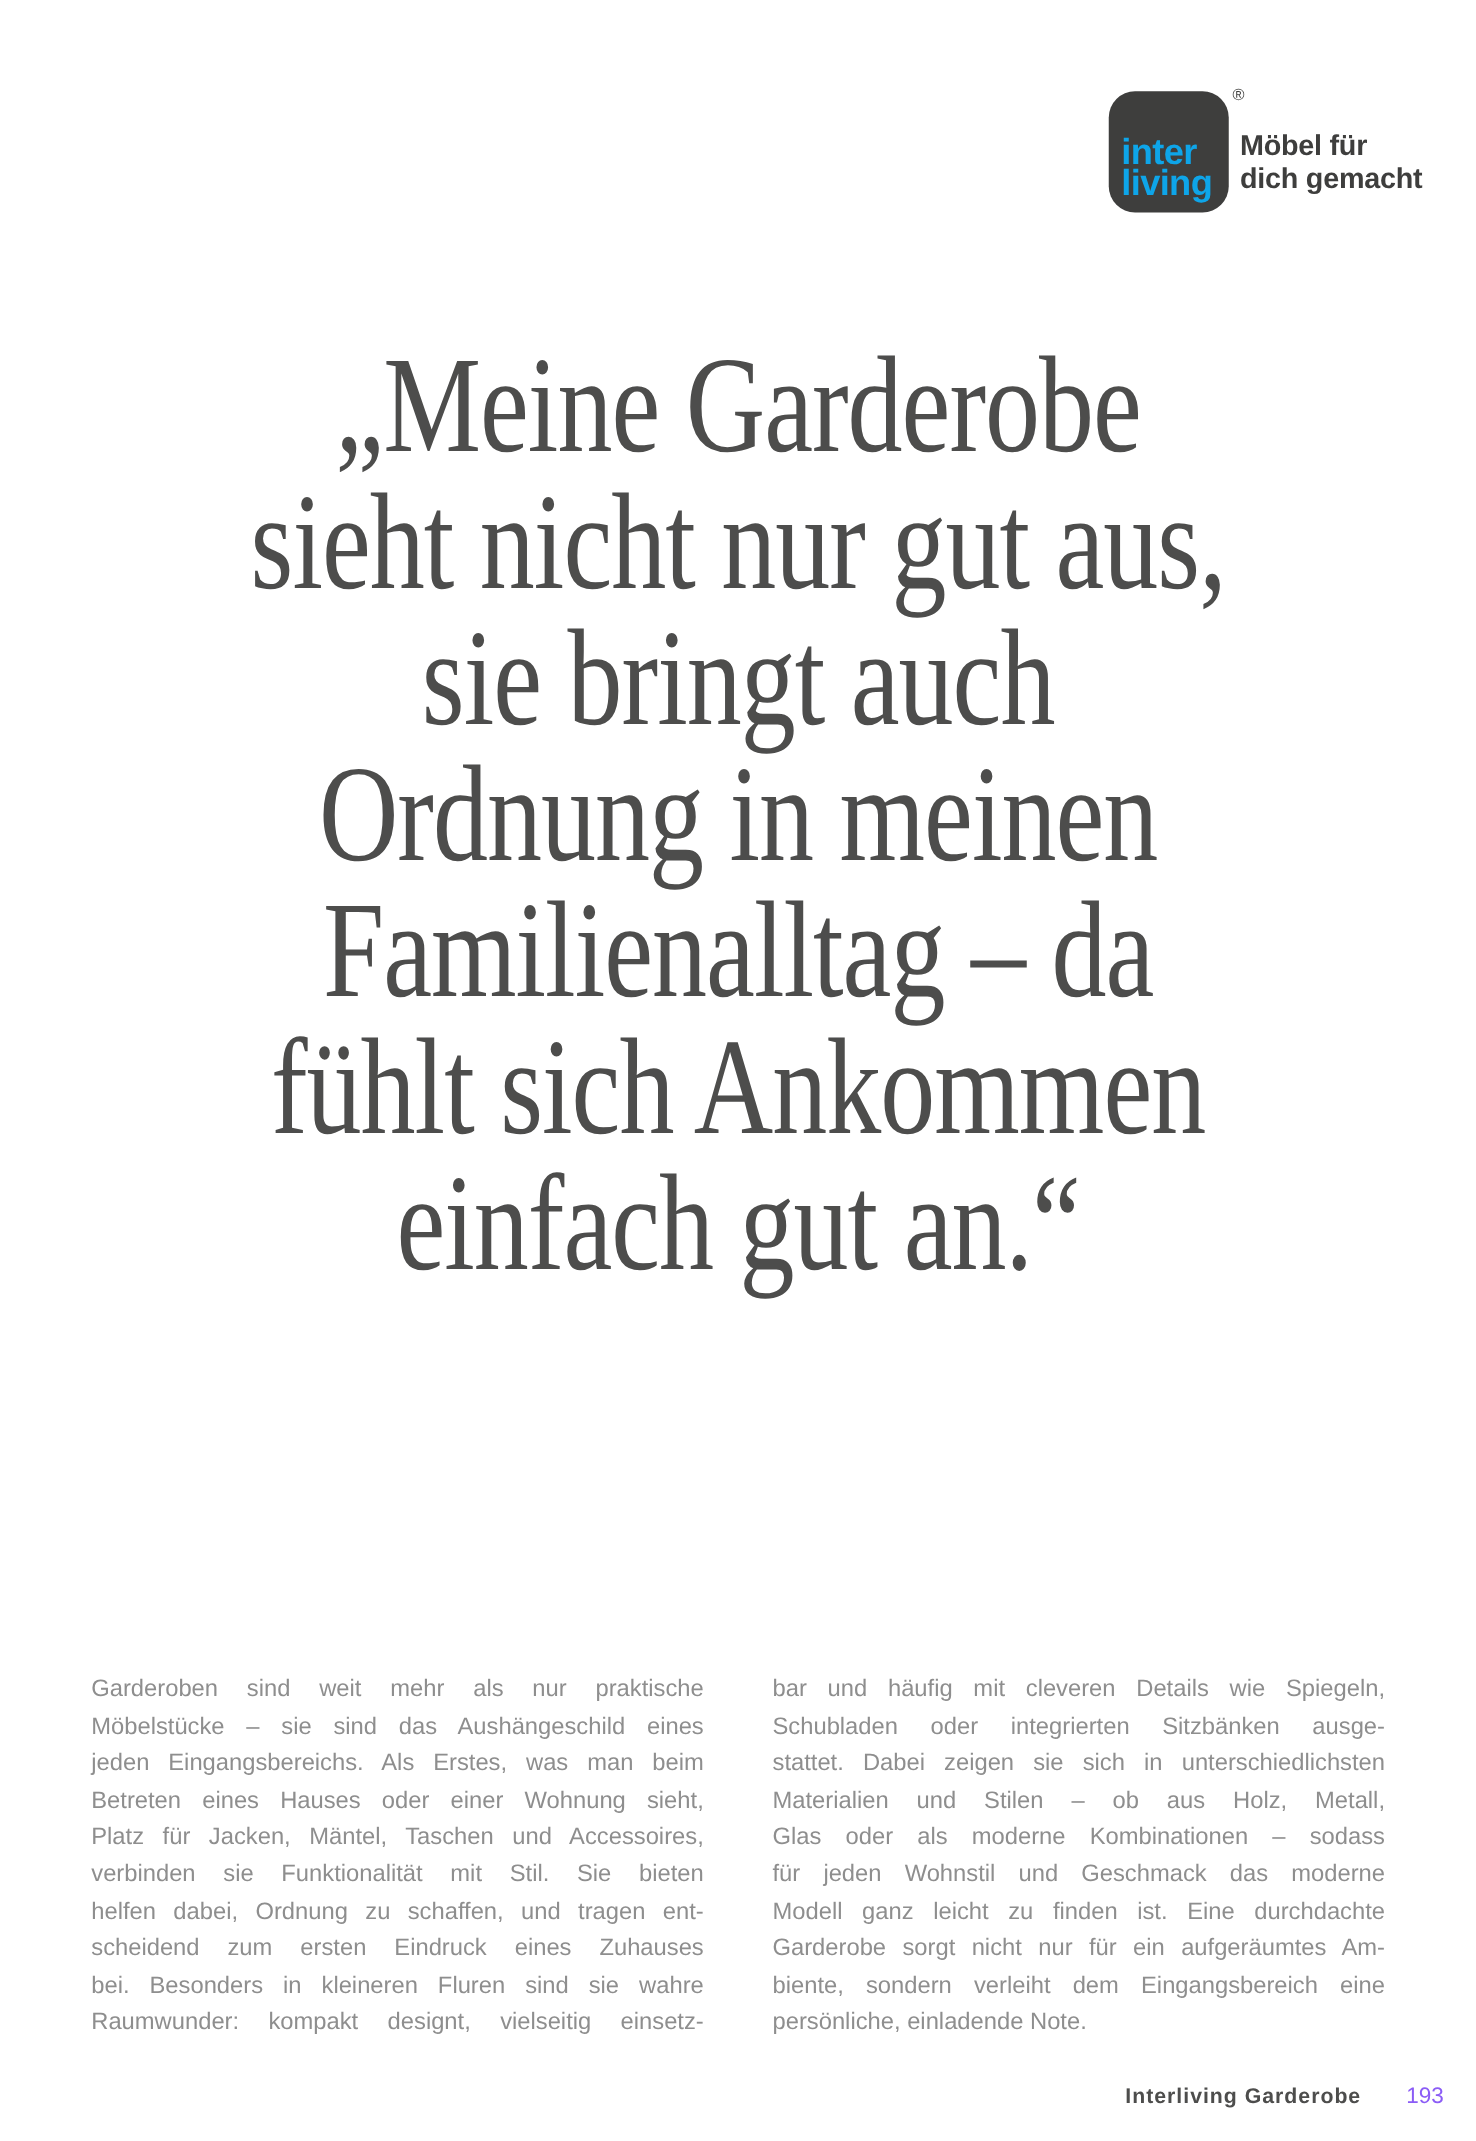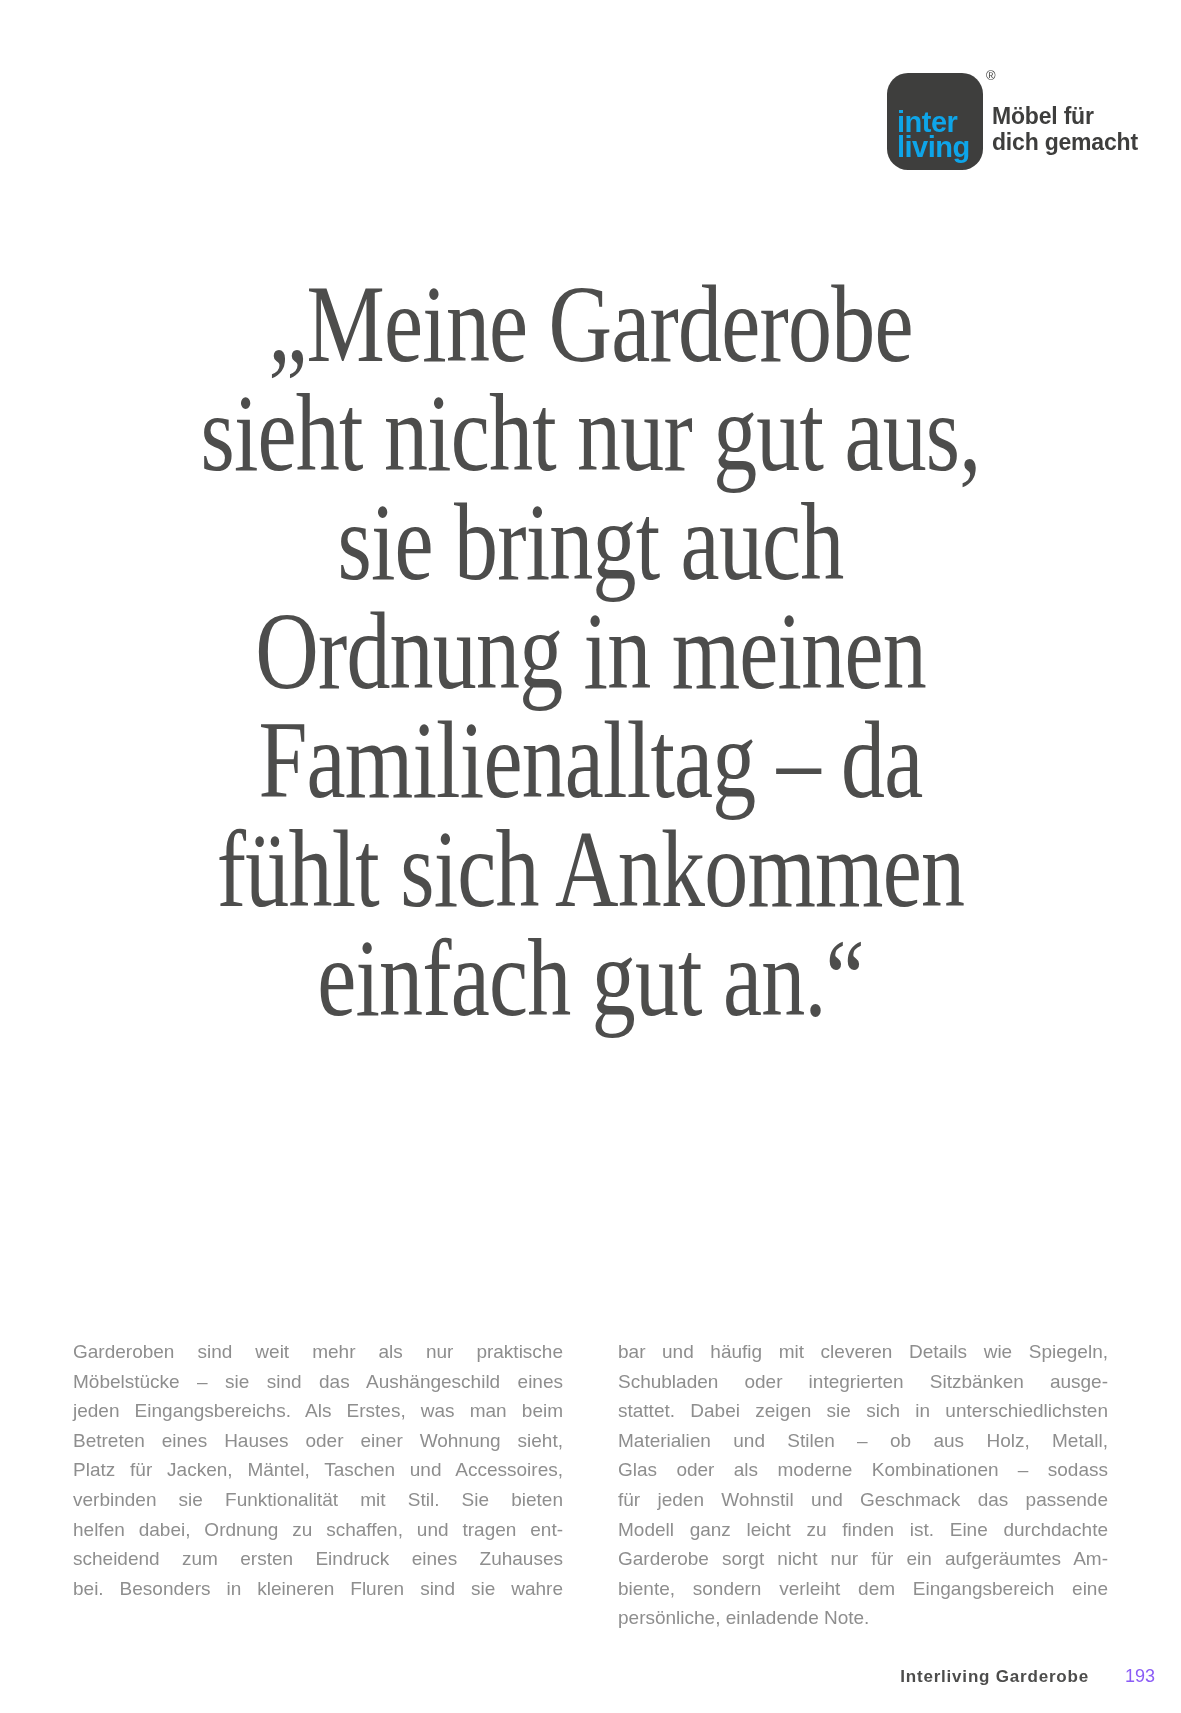--- a/index.html
+++ b/index.html
@@ -157,28 +157,29 @@
     <div class="col col-left">
         <div class="body-line">Garderoben sind weit mehr als nur praktische</div>
         <div class="body-line">Möbelstücke – sie sind das Aushängeschild eines</div>
         <div class="body-line">jeden Eingangsbereichs. Als Erstes, was man beim</div>
         <div class="body-line">Betreten eines Hauses oder einer Wohnung sieht,</div>
         <div class="body-line">Platz für Jacken, Mäntel, Taschen und Accessoires,</div>
         <div class="body-line">verbinden sie Funktionalität mit Stil. Sie bieten</div>
         <div class="body-line">helfen dabei, Ordnung zu schaffen, und tragen ent-</div>
         <div class="body-line">scheidend zum ersten Eindruck eines Zuhauses</div>
         <div class="body-line">bei. Besonders in kleineren Fluren sind sie wahre</div>
+        <div class="body-line">Raumwunder: kompakt designt, vielseitig einsetz-</div>
       </div>
     <div class="col col-right">
         <div class="body-line">bar und häufig mit cleveren Details wie Spiegeln,</div>
         <div class="body-line">Schubladen oder integrierten Sitzbänken ausge-</div>
         <div class="body-line">stattet. Dabei zeigen sie sich in unterschiedlichsten</div>
         <div class="body-line">Materialien und Stilen – ob aus Holz, Metall,</div>
         <div class="body-line">Glas oder als moderne Kombinationen – sodass</div>
-        <div class="body-line">für jeden Wohnstil und Geschmack das passende</div>
+        <div class="body-line">für jeden Wohnstil und Geschmack das moderne</div>
         <div class="body-line">Modell ganz leicht zu finden ist. Eine durchdachte</div>
         <div class="body-line">Garderobe sorgt nicht nur für ein aufgeräumtes Am-</div>
         <div class="body-line">biente, sondern verleiht dem Eingangsbereich eine</div>
         <div class="body-line">persönliche, einladende Note.</div>
       </div>
   </section>
 
   <footer class="footer">
     <span class="footer-label">Interliving Garderobe</span>
     <span class="footer-page">193</span>

